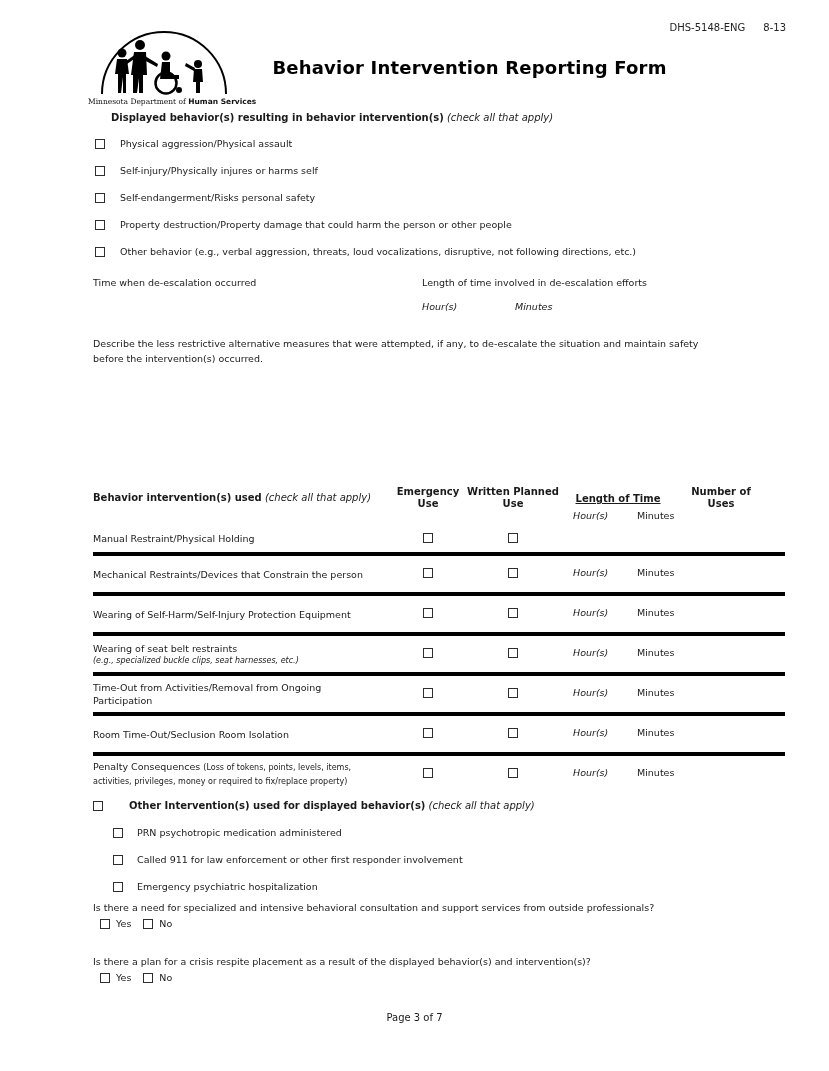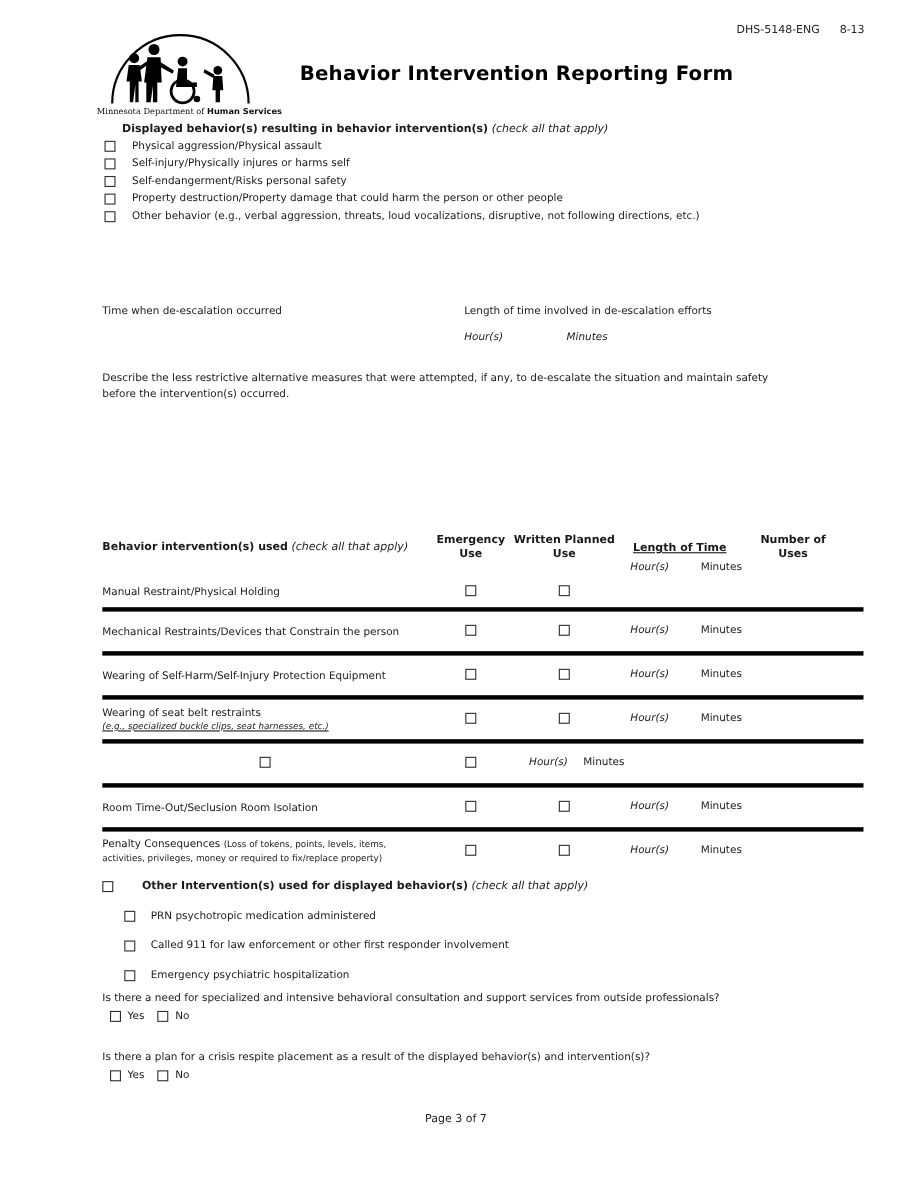--- a/index.html
+++ b/index.html
@@ -21,21 +21,21 @@
   .logo-caption { margin-top:1px; text-align:center; font-size:7.5px; white-space:nowrap; color:#111; }
   .logo-caption .serif { font-family:"DejaVu Serif", serif; }
   .logo-caption .hs { font-weight:bold; font-family:"DejaVu Sans", sans-serif; }
 
   
   .cb { display:inline-block; width:10px; height:10px; border:1.4px solid #2e2e2e; background:#fff; flex:none; }
 
   
   .sec-behaviors { position:absolute; left:93px; top:112px; width:700px; }
   .sec-heading { font-size:10px;padding-left:18px; }
-  .item-row { display:flex; align-items:center; gap:15px; margin-top:3px; padding-left:2px; min-height:13px;text-align:right; }
+  .item-row { display:flex; align-items:center; gap:15px; margin-top:14px; padding-left:2px; min-height:13px;text-align:right; }
 
   
   .sec-deesc { position:absolute; left:93px; top:277px; width:692px; display:flex; }
   .deesc-left { width:329px; }
   .deesc-right { flex:1; }
   .deesc-units { display:flex; margin-top:13px; }
   .deesc-units .u-h { width:93px; font-style:italic; }
   .deesc-units .u-m { font-style:italic; }
 
   
@@ -52,21 +52,21 @@
   .th-len-title { font-weight:bold; font-size:10px; text-align:center; padding-top:10px;text-decoration:underline; }
   .len-labels { display:flex; margin-top:6px; }
   .len-labels .hrs { margin-left:14px; width:50px; font-style:italic; }
   .len-labels .mins { margin-left:14px; }
   .t-row { min-height:40px; align-items:center; border-top:4px solid #000000; }
   .t-row.first { border-top:none; min-height:27px; }
   .cb-cell { justify-self:center; }
   .label-cell { padding-right:6px; line-height:13px; }
   .len-cell { align-self:start; padding-top:5px; }
   .num-cell { align-self:stretch; }
-  .note-block { font-size:8px; font-style:italic; line-height:11px;text-decoration:underline; }
+  .note-block { font-size:8px; font-style:italic; line-height:11px; }
   .note-inline { font-size:8px; }
 
   
   .sec-other { position:absolute; left:93px; top:800px; width:692px; }
   .other-heading { display:flex; align-items:center; gap:8px; }
   .other-heading .sec-heading { font-size:10px; }
   .other-item { display:flex; align-items:center; gap:14px; margin-top:14px; margin-left:20px; min-height:13px; }
   .other-item.first { margin-top:15px; }
 
   
@@ -219,20 +219,21 @@
       <div class="len-cell">
         <div class="len-labels">
           <span class="hrs">Hour(s)</span>
           <span class="mins">Minutes</span>
         </div>
       </div>
       <div class="num-cell"></div>
     </div>
 
     <div class="t-grid t-row">
+      <div class="label-cell">Time-Out from Activities/Removal from Ongoing Participation</div>
       <div class="cb-cell"><span class="cb"></span></div>
       <div class="cb-cell"><span class="cb"></span></div>
       <div class="len-cell">
         <div class="len-labels">
           <span class="hrs">Hour(s)</span>
           <span class="mins">Minutes</span>
         </div>
       </div>
       <div class="num-cell"></div>
     </div>

